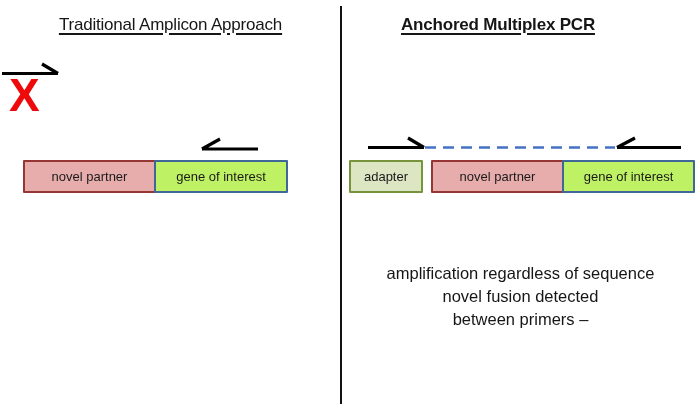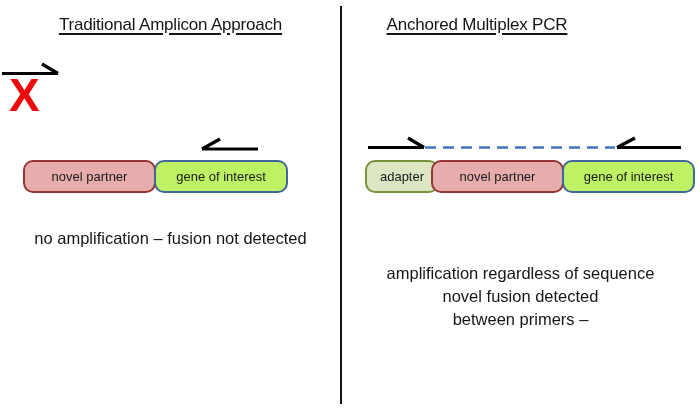--- a/index.html
+++ b/index.html
@@ -41,21 +41,21 @@
     position: absolute;
     top: 160px;
     height: 33px;
     box-sizing: border-box;
     border: 2px solid;
     display: flex;
     align-items: center;
     justify-content: center;
     font-size: 13px;
     color: #1a1a1a;
-    border-radius: 10px;
+    border-radius: 1px;
   }
   .box-red   { background: #e7adac; border-color: #963634; }
   .box-blue  { background: #bef264; border-color: #3f6797; }
   .box-green { background: #dce6c3; border-color: #77933c; }
   .arrow-svg { position: absolute; }
   .x-mark {
     position: absolute;
     left: 9px;
     top: 72px;
     font-size: 46px;
@@ -91,39 +91,38 @@
     <path d="M58 13 H2 M2 13 L20 3" stroke="#000000" stroke-width="3.2" fill="none"></path>
   </svg>
 
   <div class="gene-box box-red" style="left:23px; width:133px;">
     <span>novel partner</span>
   </div>
   <div class="gene-box box-blue" style="left:154px; width:134px;">
     <span>gene of interest</span>
   </div>
 
-  <div class="caption" style="left:0; width:341px; top:227px;">no amplification – fusion not detected</div>
 
-  <div class="panel-title" style="left:335px; width:284px;">
+  <div class="panel-title" style="left:356px; width:284px;font-weight:bold;">
     <span>Anchored Multiplex PCR</span>
   </div>
 
   <svg class="arrow-svg" style="left:366px; top:135px;" width="60" height="15" viewBox="0 0 60 15">
     <path d="M2 12.5 H58 M58 12.5 L42 3" stroke="#000000" stroke-width="3.2" fill="none"></path>
   </svg>
 
   <svg class="arrow-svg" style="left:425px; top:145px;" width="190" height="5" viewBox="0 0 190 5">
     <line x1="0" y1="2.5" x2="190" y2="2.5" stroke="#4472c4" stroke-width="2.6" stroke-dasharray="11 7"></line>
   </svg>
 
   <svg class="arrow-svg" style="left:615px; top:135px;" width="68" height="15" viewBox="0 0 68 15">
     <path d="M66 12.5 H2 M2 12.5 L20 3" stroke="#000000" stroke-width="3.2" fill="none"></path>
   </svg>
 
-  <div class="gene-box box-green" style="left:365px; width:74px;">
+  <div class="gene-box box-green" style="left:349px; width:74px;">
     <span>adapter</span>
   </div>
   <div class="gene-box box-red" style="left:431px; width:133px;">
     <span>novel partner</span>
   </div>
   <div class="gene-box box-blue" style="left:562px; width:133px;">
     <span>gene of interest</span>
   </div>
 
   <div class="caption" style="left:341px; width:359px; top:222px;margin-top:40px;">

